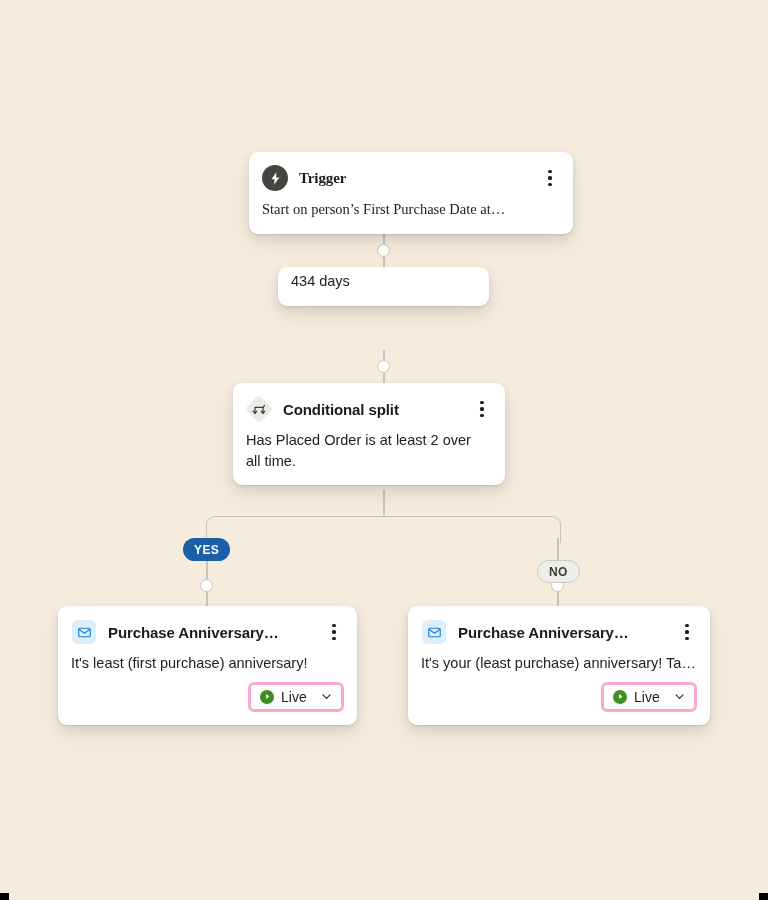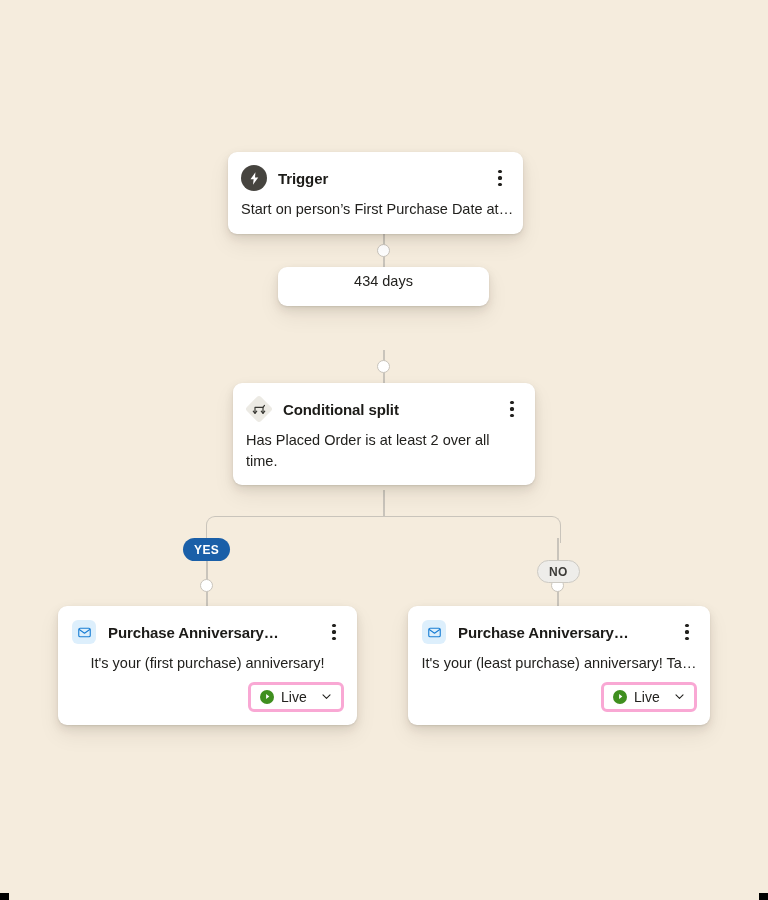--- a/index.html
+++ b/index.html
@@ -106,21 +106,20 @@
   .card-body {
     font-size: 14.5px;
     line-height: 1.42;
     color: #22211e;
     padding: 4px 13px 14px 13px;
     white-space: pre-wrap;
   }
   .card-body.nowrap {
     white-space: nowrap;
     overflow: hidden;
-    text-align: center;
   }
 
   
   .icon-circle-dark {
     width: 26px; height: 26px;
     border-radius: 50%;
     background: #46443f;
     display: flex; align-items: center; justify-content: center;
   }
   .icon-soft-square {
@@ -241,21 +240,21 @@
   <div class="conn conn-v" style="left:383px; top:490px; height:27px;"></div>
 
   <div class="branch-bar" style="left:206px; top:516px; width:353px; height:26px;"></div>
 
   <div class="conn conn-v" style="left:206px; top:538px; height:68px;"></div>
   <div class="node-dot" style="left:200px; top:579px;"></div>
 
   <div class="conn conn-v" style="left:557px; top:538px; height:68px;"></div>
   <div class="node-dot" style="left:551px; top:579px;"></div>
 
-  <div class="card" style="left:228px; top:152px; width:295px;">
+  <div class="card" style="left:249px; top:152px; width:324px;font-family:Liberation Serif, serif;">
     <div class="card-head">
       <div class="card-icon">
         <div class="icon-circle-dark">
           <svg width="15" height="15" viewBox="0 0 24 24" aria-hidden="true">
             <path d="M13.5 2 5.5 13.2h5.1L9.6 22l8.4-11.6h-5.2z" fill="#ffffff"></path>
           </svg>
         </div>
       </div>
       <div class="card-title">Trigger</div>
       <div class="kebab">
@@ -264,21 +263,21 @@
           <i></i>
       </div>
     </div>
     <div class="card-body nowrap">Start on person’s First Purchase Date at…</div>
   </div>
 
   <div class="card" style="left:278px; top:267px; width:211px;">
     <div class="card-body nowrap">434 days</div>
   </div>
 
-  <div class="card" style="left:233px; top:383px; width:302px;">
+  <div class="card" style="left:233px; top:383px; width:272px;">
     <div class="card-head">
       <div class="card-icon">
         <div class="icon-diamond">
           <svg width="16" height="16" viewBox="0 0 24 24" aria-hidden="true">
             <path d="M6 18V9.5h12V18" fill="none" stroke="#3a3935" stroke-width="1.8" stroke-linecap="round" stroke-linejoin="round"></path>
             <path d="M3.4 15.2 6 18.6l2.6-3.4" fill="none" stroke="#3a3935" stroke-width="1.8" stroke-linecap="round" stroke-linejoin="round"></path>
             <path d="M15.4 15.2 18 18.6l2.6-3.4" fill="none" stroke="#3a3935" stroke-width="1.8" stroke-linecap="round" stroke-linejoin="round"></path>
             <path d="M18 9.5 20.3 6.6" fill="none" stroke="#3a3935" stroke-width="1.8" stroke-linecap="round"></path>
           </svg>
         </div>
@@ -310,21 +309,21 @@
           </svg>
         </div>
       </div>
       <div class="card-title">Purchase Anniversary…</div>
       <div class="kebab">
         <i></i>
           <i></i>
           <i></i>
       </div>
     </div>
-    <div class="card-body nowrap" style="padding-bottom:8px;">It's your (first purchase) anniversary!</div>
+    <div class="card-body nowrap" style="padding-bottom:8px;">It's least (first purchase) anniversary!</div>
     <div class="card-foot">
       <div class="status-select">
         <span class="status-dot">
           <svg width="7" height="7" viewBox="0 0 10 10" aria-hidden="true">
             <path d="M3 1.6 7.6 5 3 8.4z" fill="#ffffff"></path>
           </svg>
         </span>
         <span class="status-label">Live</span>
         <span class="chev">
           <svg width="13" height="13" viewBox="0 0 24 24" aria-hidden="true">

